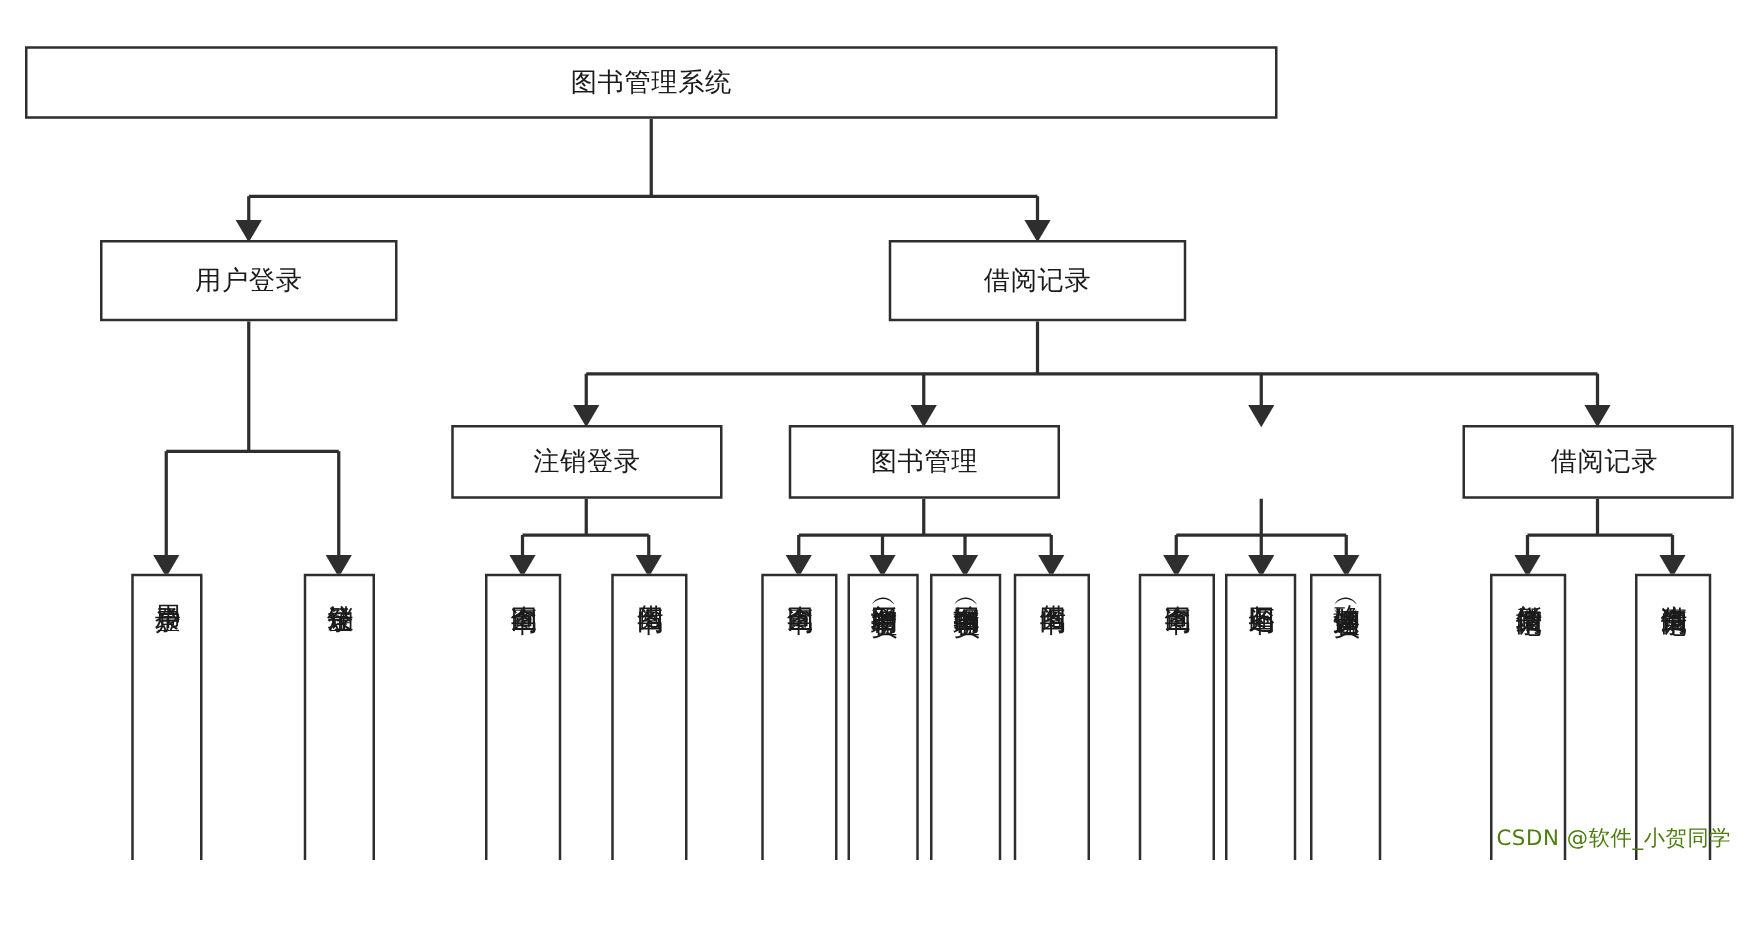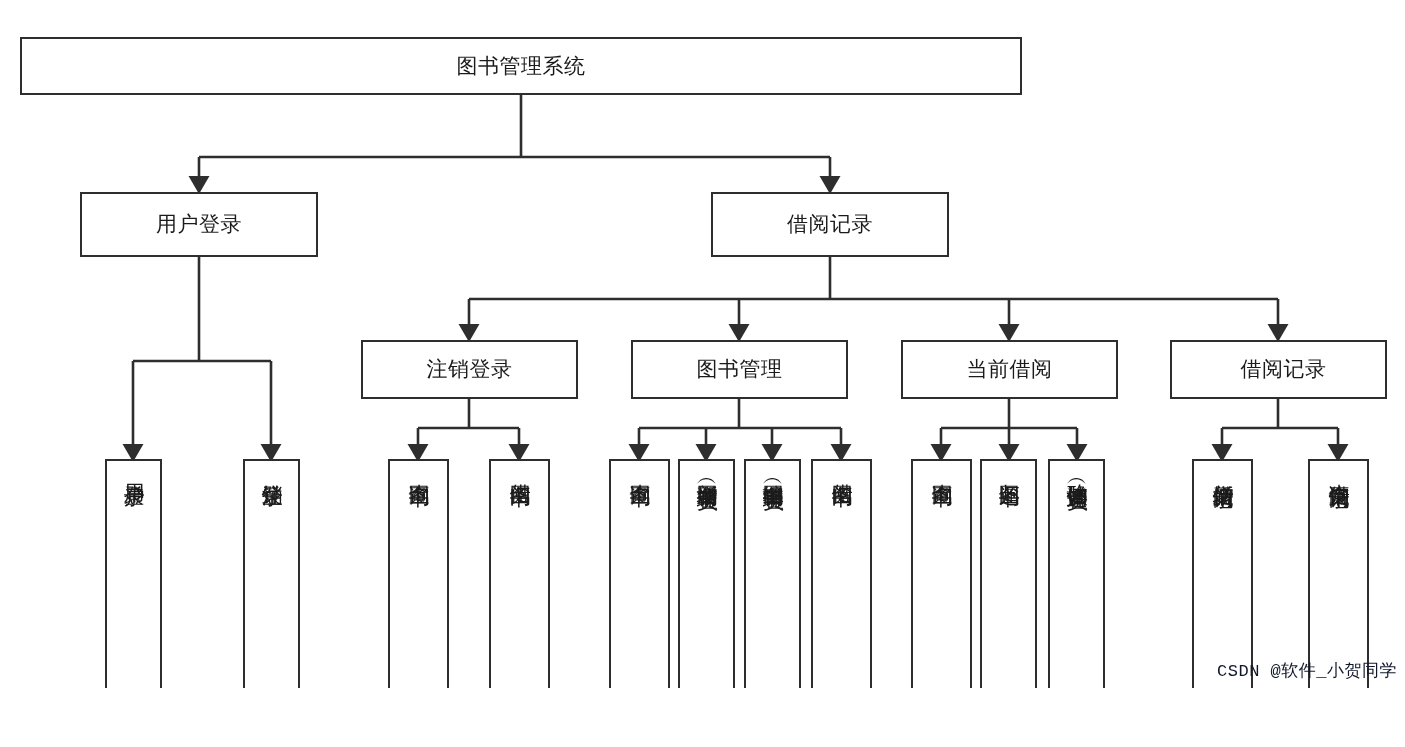--- a/index.html
+++ b/index.html
@@ -53,29 +53,28 @@
   }
   .node.vertical .node-label {
     writing-mode: vertical-rl;
     text-orientation: upright;
     font-size: 21px;
     line-height: 1.32;
     letter-spacing: 1px;
   }
   .watermark {
     position: absolute;
-    right: 8px;
+    right: 20px;
     bottom: 6px;
     font-size: 17px;
-    color: #0f172a;
+    color: #4d7c0f;
     letter-spacing: 0.5px;
     white-space: nowrap;
     z-index: 5;
     pointer-events: none;
-    font-family: Liberation Mono, monospace;
   }
 </style>
 </head>
 <body>
 
 <div id="diagram-root">
 
   <svg id="edge-layer" viewBox="0 0 1405 747" xmlns="http://www.w3.org/2000/svg">
     <defs>
       <marker id="arrowhead" markerWidth="9" markerHeight="9" refX="3.2" refY="4.5" orient="auto" markerUnits="strokeWidth">
@@ -140,23 +139,20 @@
   </div>
 
   <div class="node horizontal" style="left:361px; top:316px; width:217px; height:59px;">
     <span class="node-label">注销登录</span>
   </div>
 
   <div class="node horizontal" style="left:631px; top:316px; width:217px; height:59px;">
     <span class="node-label">图书管理</span>
   </div>
 
-  <div class="node horizontal" style="left:901px; top:316px; width:217px; height:59px;">
-    <span class="node-label">当前借阅</span>
-  </div>
 
   <div class="node horizontal" style="left:1170px; top:316px; width:217px; height:59px;padding-left:10px;">
     <span class="node-label">借阅记录</span>
   </div>
 
   <div class="node vertical" style="left:105px; top:435px; width:57px; height:298px;">
     <span class="node-label">用户登录</span>
   </div>
 
   <div class="node vertical" style="left:243px; top:435px; width:57px; height:298px;">

